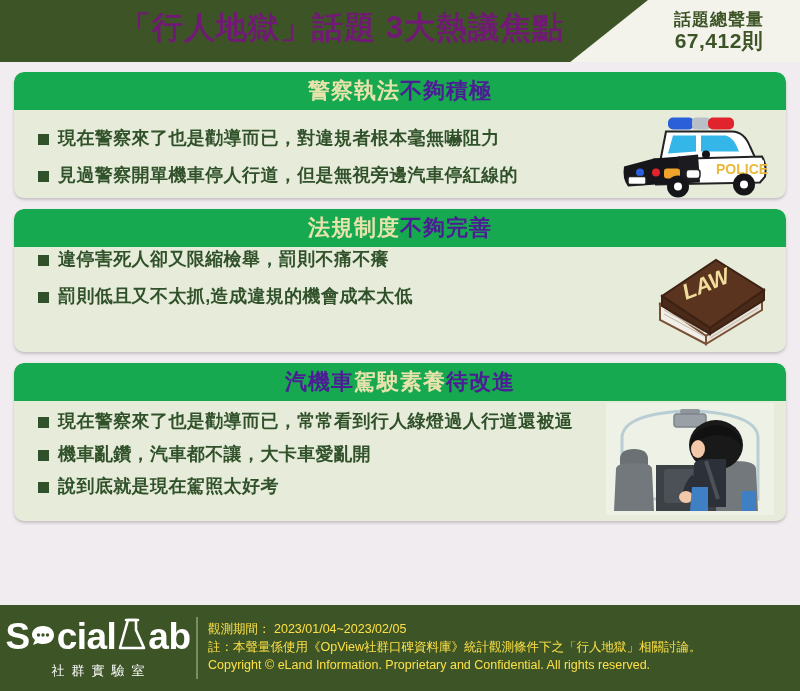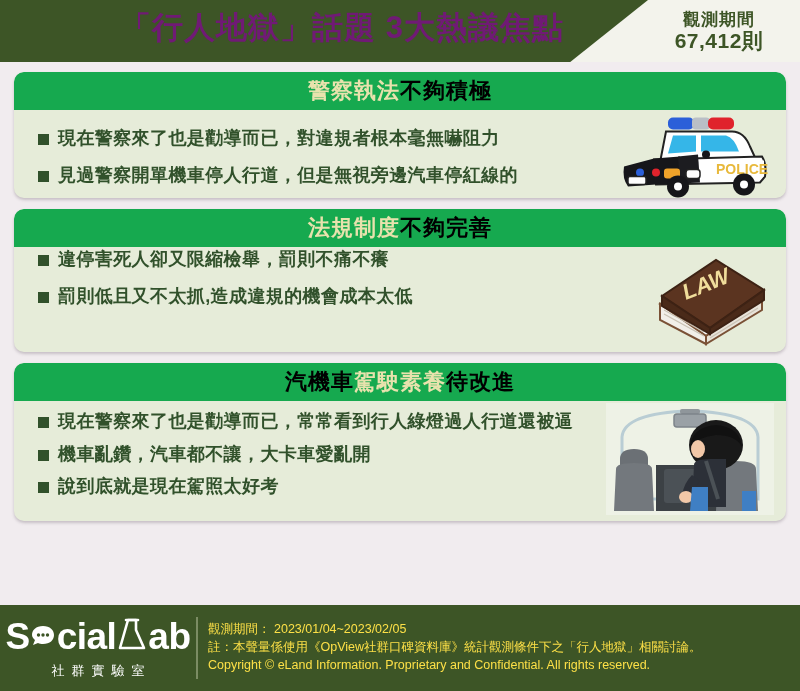--- a/index.html
+++ b/index.html
@@ -52,21 +52,21 @@
   }
   .card-head{
     height:38px;
     background:#16a94f;
     display:flex;align-items:center;justify-content:center;
     border-radius:9px 9px 0 0;
   }
   .card-head .t{
     font-size:22px;font-weight:bold;letter-spacing:1px;white-space:nowrap;
   }
-  .t .hl{color:#000000;}
+  .t .hl{color:#4c1d95;}
   .t .hw{color:#e8e2ad;}
   .card-body{
     position:relative;
     padding:14px 0 14px 24px;
     min-height:74px;
   }
   .bullet-row{
     display:flex;align-items:flex-start;
     margin:0 0 16px 0;
   }
@@ -111,21 +111,21 @@
   .foot-text div{white-space:nowrap;}
   .foot-copy{font-size:12.5px;}
 </style>
 </head>
 <body>
 
 <div class="header">
   <div class="header-green"></div>
   <div class="header-title">「行人地獄」話題 3大熱議焦點</div>
   <div class="header-right">
-    <div class="hr-label">觀測期間</div>
+    <div class="hr-label">話題總聲量</div>
     <div class="hr-value">67,412則</div>
   </div>
 </div>
 
 <div class="cards">
 
   <div class="card" id="card-1">
     <div class="card-head">
       <div class="t"><span class="hw">警察執法</span><span class="hl">不夠積極</span></div>
     </div>

